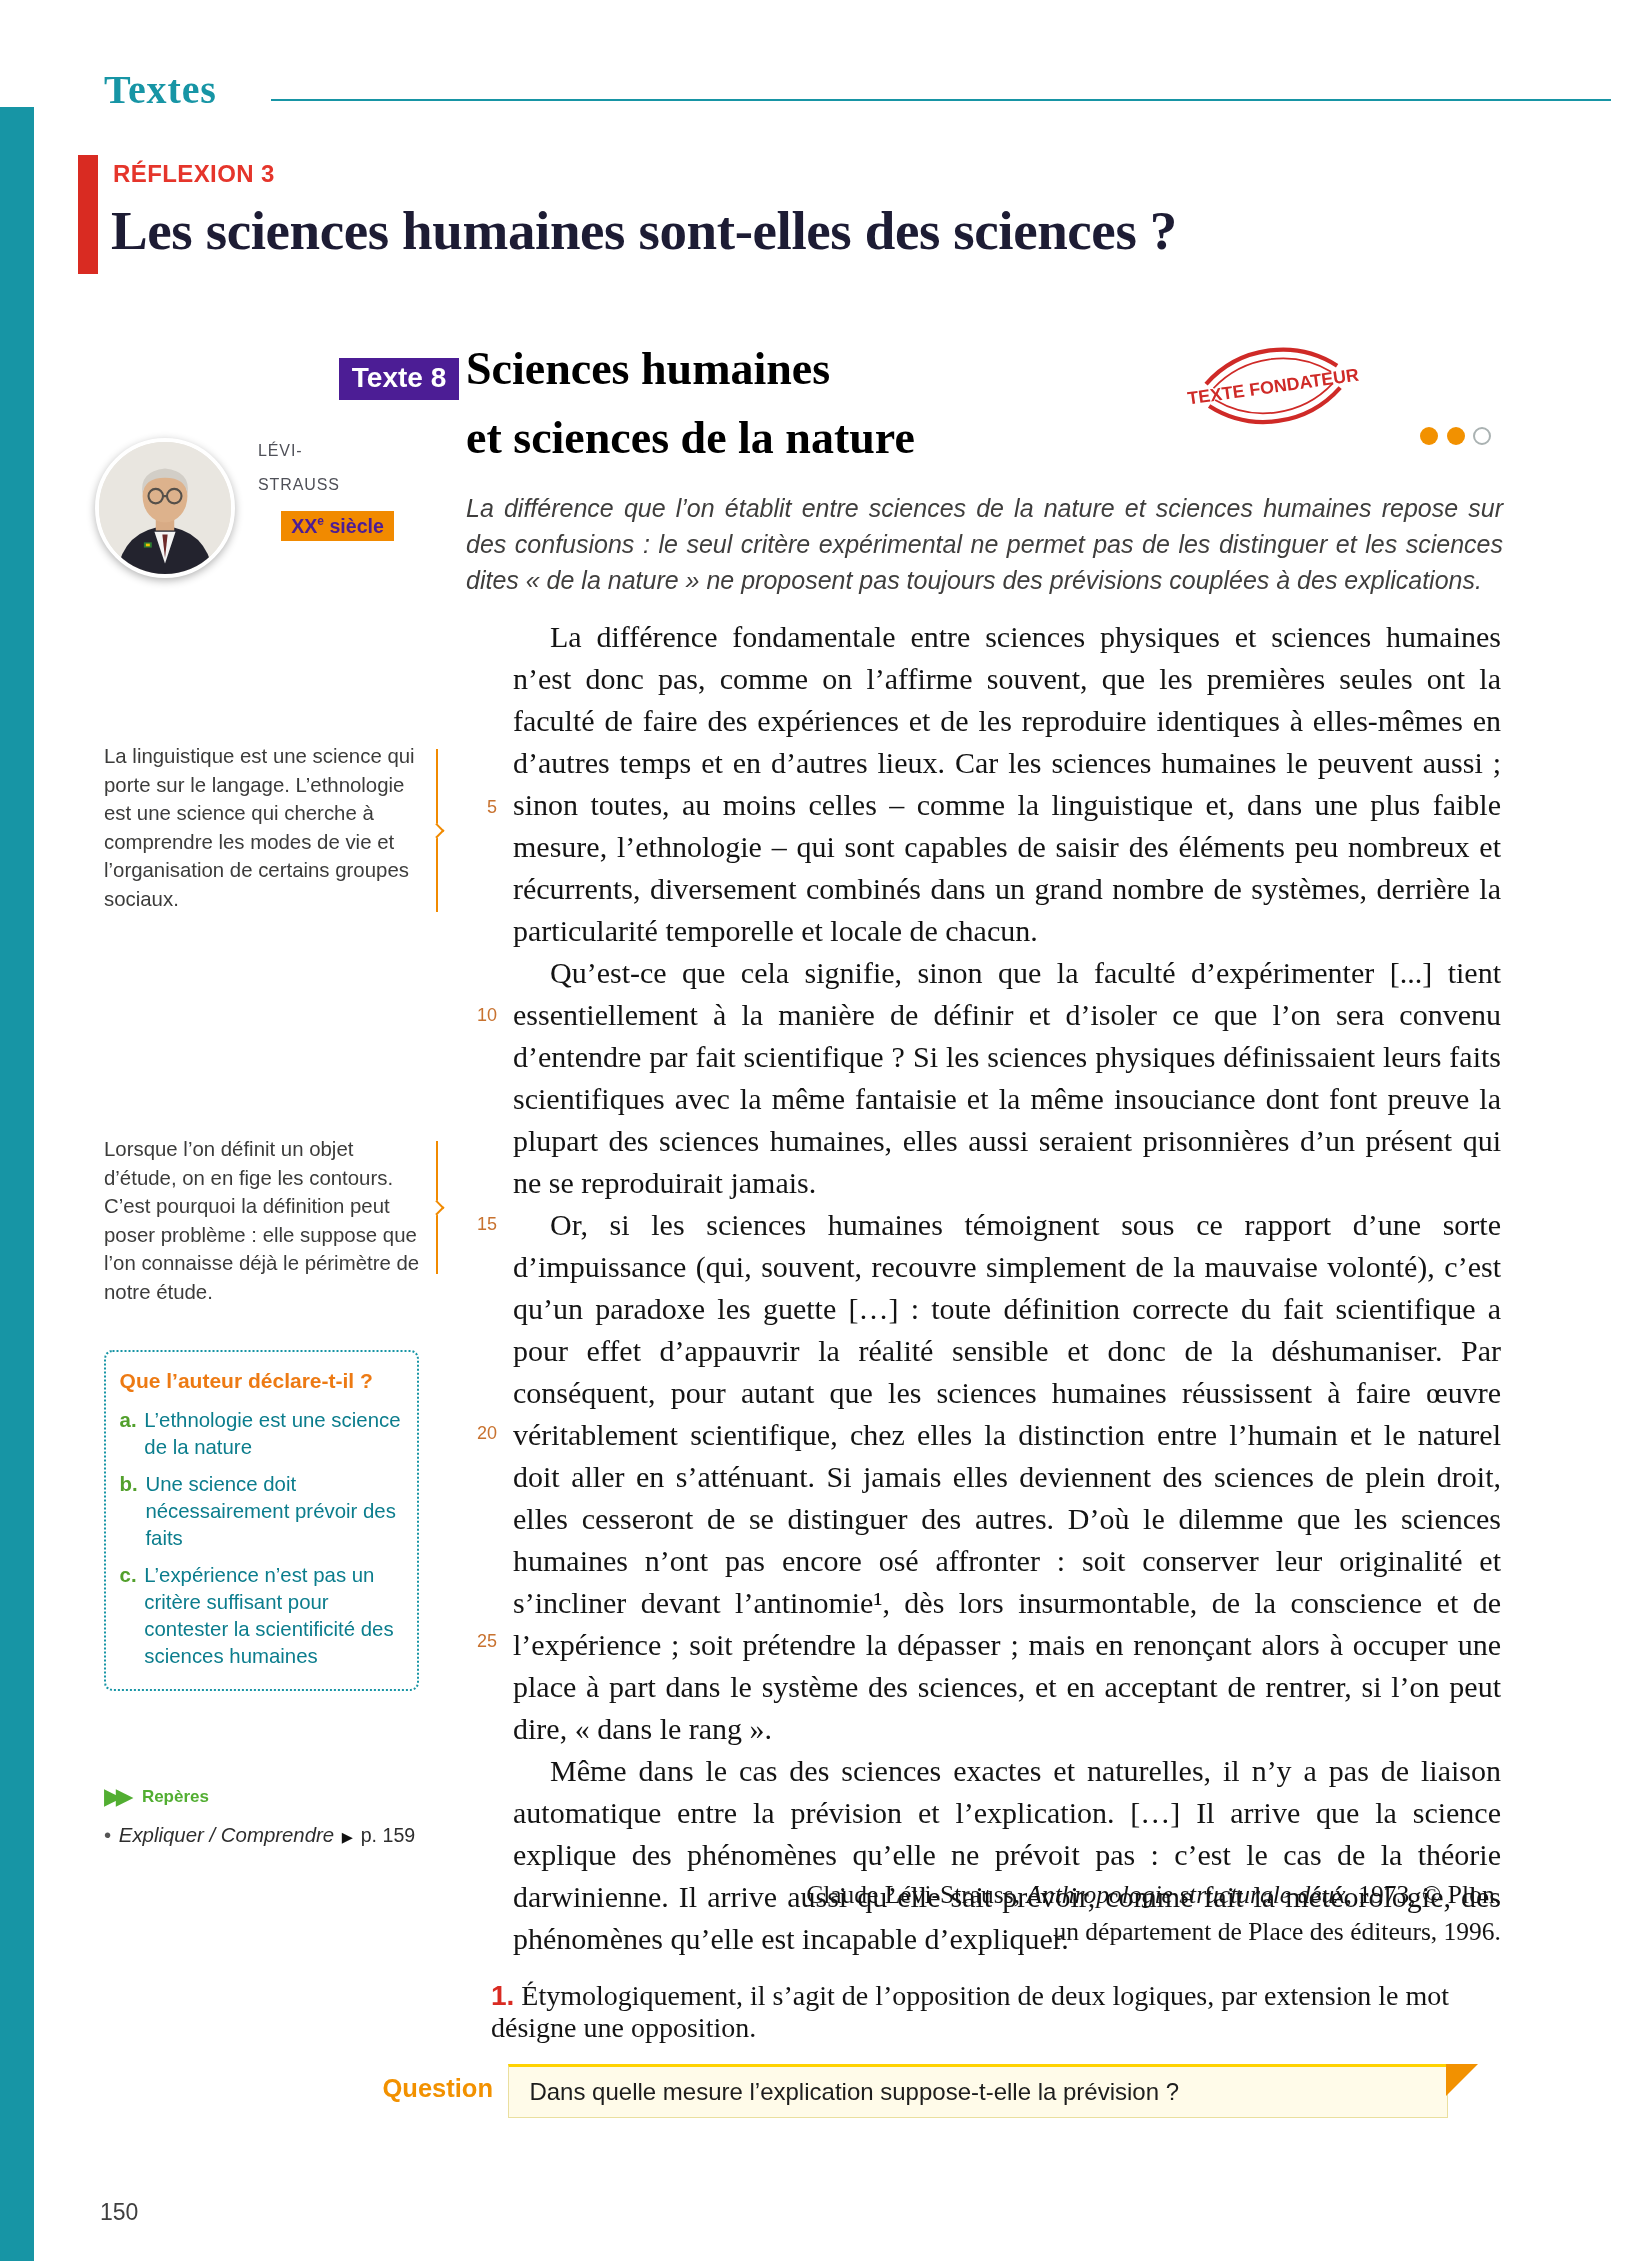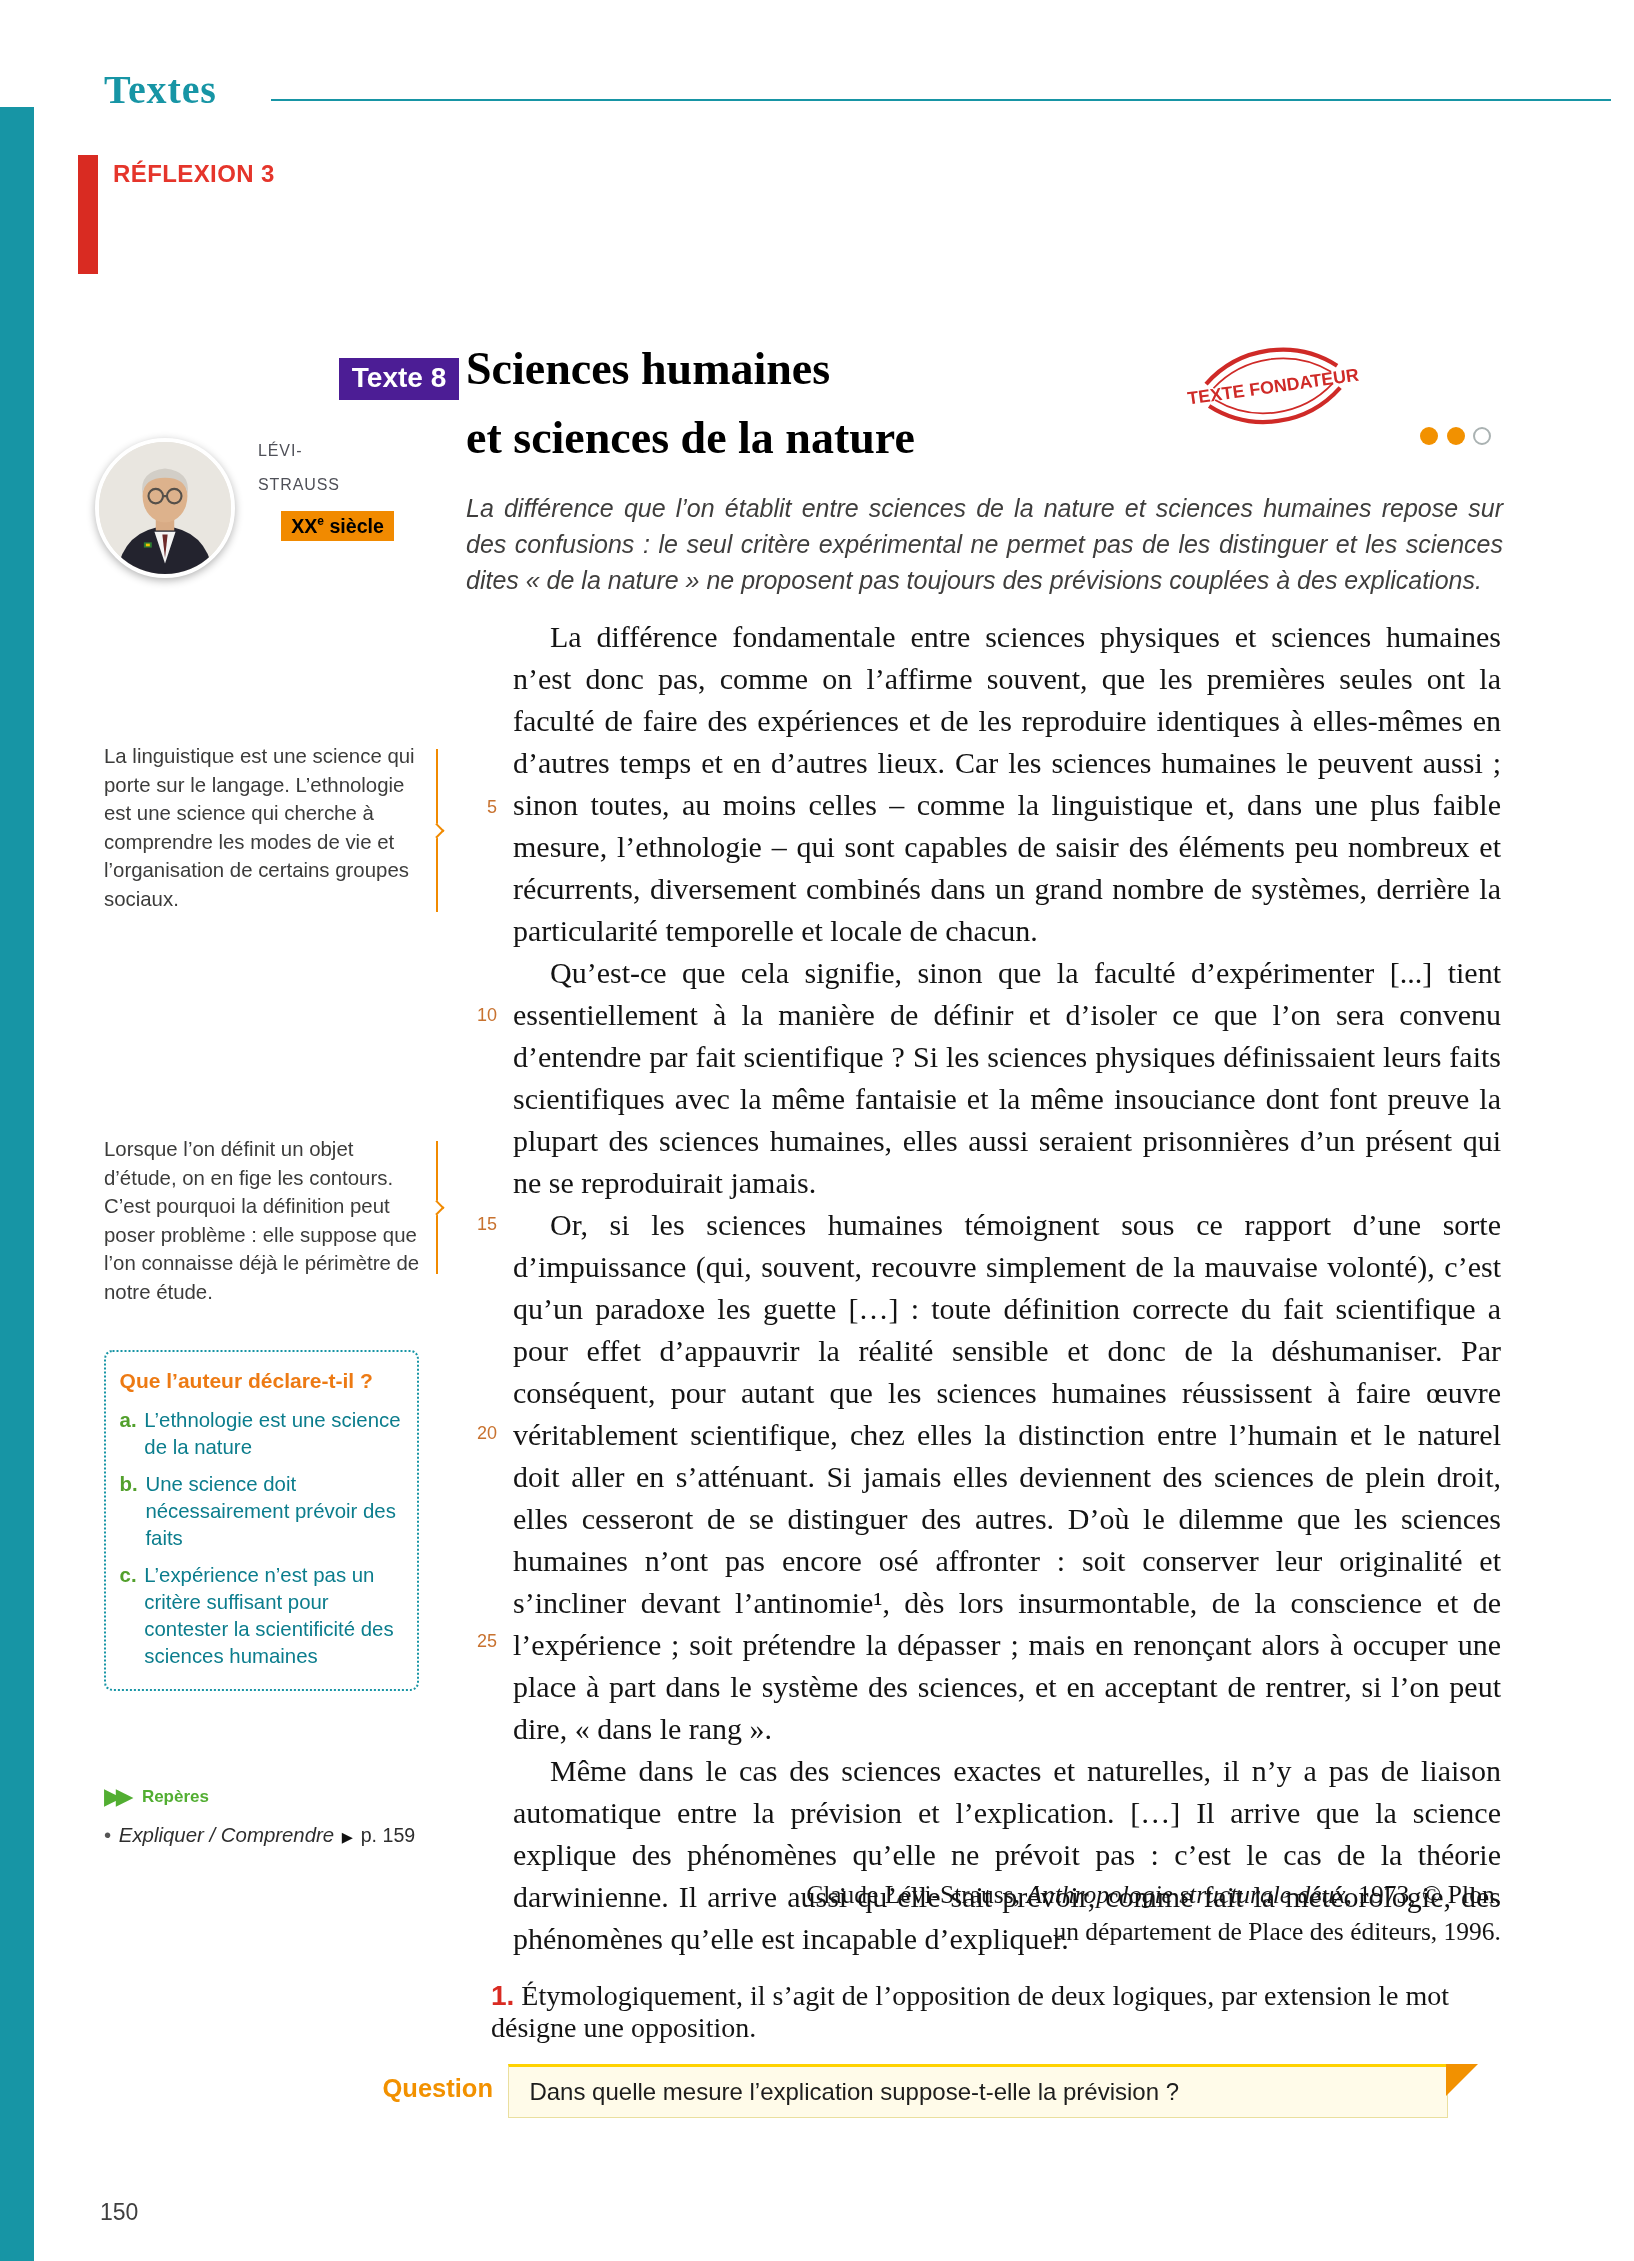--- a/index.html
+++ b/index.html
@@ -38,21 +38,21 @@
   .dot.filled { background:#f29100; }
   .dot.empty { background:#fff; border:2.1px solid #aab2b2; }
 
   
   .photo { position:absolute; left:95px; top:438px; width:140px; height:140px; border-radius:50%;
     border:4.3px solid #fff; box-shadow:0 2.6px 8.5px rgba(0,0,0,.3); overflow:hidden; background:#e9e6e0; }
   .photo svg { display:block; width:100%; height:100%; }
   .author-name { position:absolute; left:258px; top:434px; font-size:16px; line-height:34px;
     color:#4f5058; letter-spacing:0.9px; }
   .author-name span { display:block; }
-  .century-badge { position:absolute; left:281px; top:511px; background:#f18a00; color:#000000;
+  .century-badge { position:absolute; left:281px; top:511px; background:#f18a00; color:#4c1d95;
     font-size:19.6px; font-weight:bold; padding:2.6px 10.2px 4.3px; }
   .century-badge sup { font-size:12px; }
 
   
   .intro { position:absolute; left:466px; top:490px; width:1037px; font-style:italic;
     font-size:25px; line-height:36px; color:#3f3e3d; text-align:justify; }
 
   
   .body-text { position:absolute; left:513px; top:616px; width:988px;
     font-family:"Liberation Serif", serif; font-size:30px; line-height:42px;
@@ -117,20 +117,21 @@
 
 <div class="page">
 
   <div class="teal-bar"></div>
 
   <div class="section-title">Textes</div>
   <div class="header-rule"></div>
 
   <div class="rubric-bar"></div>
   <div class="rubric">RÉFLEXION 3</div>
+  <h1 class="main-title">Les sciences humaines sont-elles des sciences ?</h1>
 
   <div class="texte-badge">Texte 8</div>
 
   <h2 class="text-title">
     <span>Sciences humaines</span>
     <span>et sciences de la nature</span>
   </h2>
 
   <svg class="stamp" viewBox="0 0 212 132" aria-hidden="true">
     <g transform="rotate(-8 106 66)" fill="none" stroke="#cf2a27">

